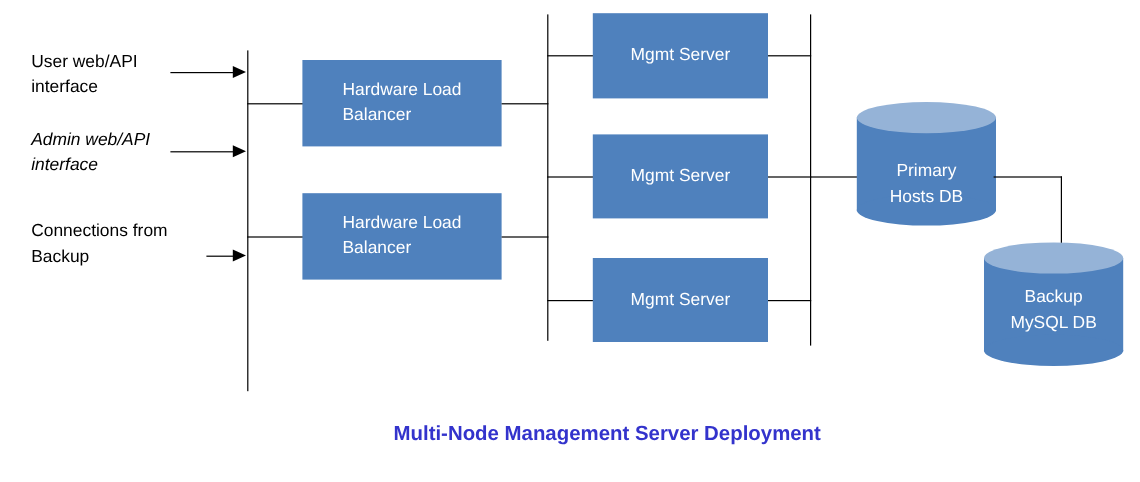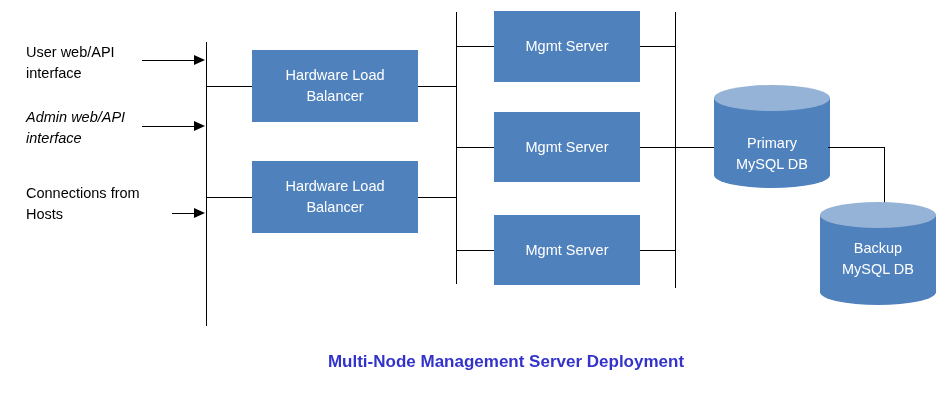--- a/index.html
+++ b/index.html
@@ -25,21 +25,20 @@
     white-space: pre-line;
   }
   
   .box {
     position: absolute;
     background: #4F81BD;
     color: #ffffff;
     display: flex;
     align-items: center;
     justify-content: center;
-    text-align: center;
     font-size: 14.5px;
     line-height: 21px;
     white-space: pre-line;
     box-sizing: border-box;
   }
   
   .cyl {
     position: absolute;
   }
   .cyl-body {
@@ -111,21 +110,21 @@
 
 <div id="canvas">
 
   <div class="side-label" style="left:26px; top:42px;">User web/API
 interface</div>
 
   <div class="side-label" style="left:26px; top:107px;font-style:italic;">Admin web/API
 interface</div>
 
   <div class="side-label" style="left:26px; top:183px;">Connections from
-Hosts</div>
+Backup</div>
 
   <div class="hline" style="left:142px; top:60px; width:54px;"></div>
   <div class="arrow-head" style="left:194px; top:55px;"></div>
 
   <div class="hline" style="left:142px; top:126px; width:54px;"></div>
   <div class="arrow-head" style="left:194px; top:121px;"></div>
 
   <div class="hline" style="left:172px; top:213px; width:24px;"></div>
   <div class="arrow-head" style="left:194px; top:208px;"></div>
 
@@ -172,21 +171,21 @@
 
   <div class="vline" style="left:675px; top:12px; height:276px;"></div>
 
   <div class="hline" style="left:675px; top:147px; width:48px;"></div>
 
   <div class="cyl" style="left:714px; top:85px; width:116px; height:103px;">
     <div class="cyl-body" style="top:13px; height:78px;"></div>
     <div class="cyl-bottom-mask" style="height:26px;"></div>
     <div class="cyl-top" style="height:26px;"></div>
     <div class="cyl-label" style="top:48px;">Primary
-MySQL DB</div>
+Hosts DB</div>
   </div>
 
   <div class="hline" style="left:828px; top:147px; width:57px;"></div>
   <div class="vline" style="left:884px; top:147px; height:73px;"></div>
 
   <div class="cyl" style="left:820px; top:202px; width:116px; height:103px;">
     <div class="cyl-body" style="top:13px; height:78px;"></div>
     <div class="cyl-bottom-mask" style="height:26px;"></div>
     <div class="cyl-top" style="height:26px;"></div>
     <div class="cyl-label" style="top:36px;">Backup

